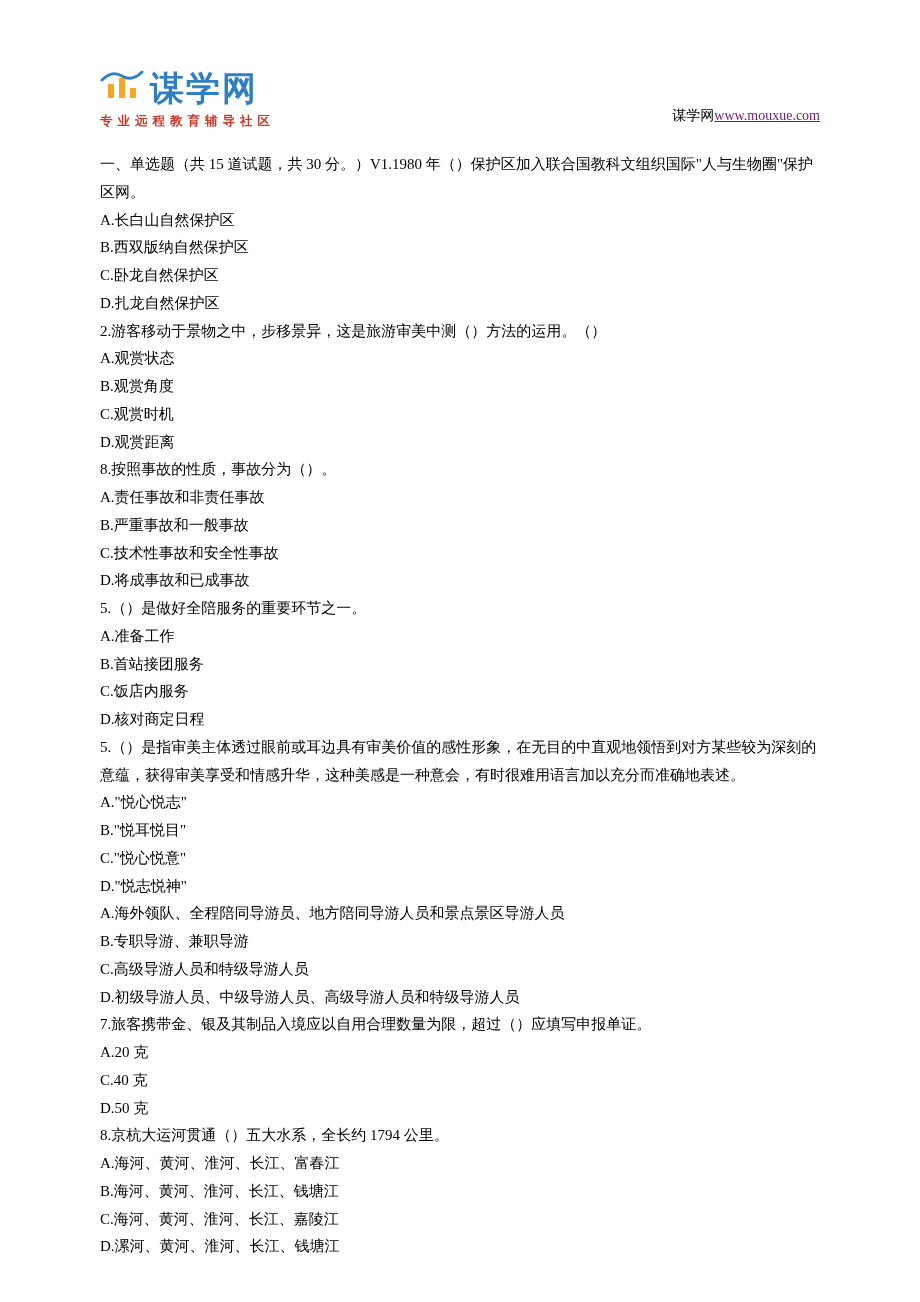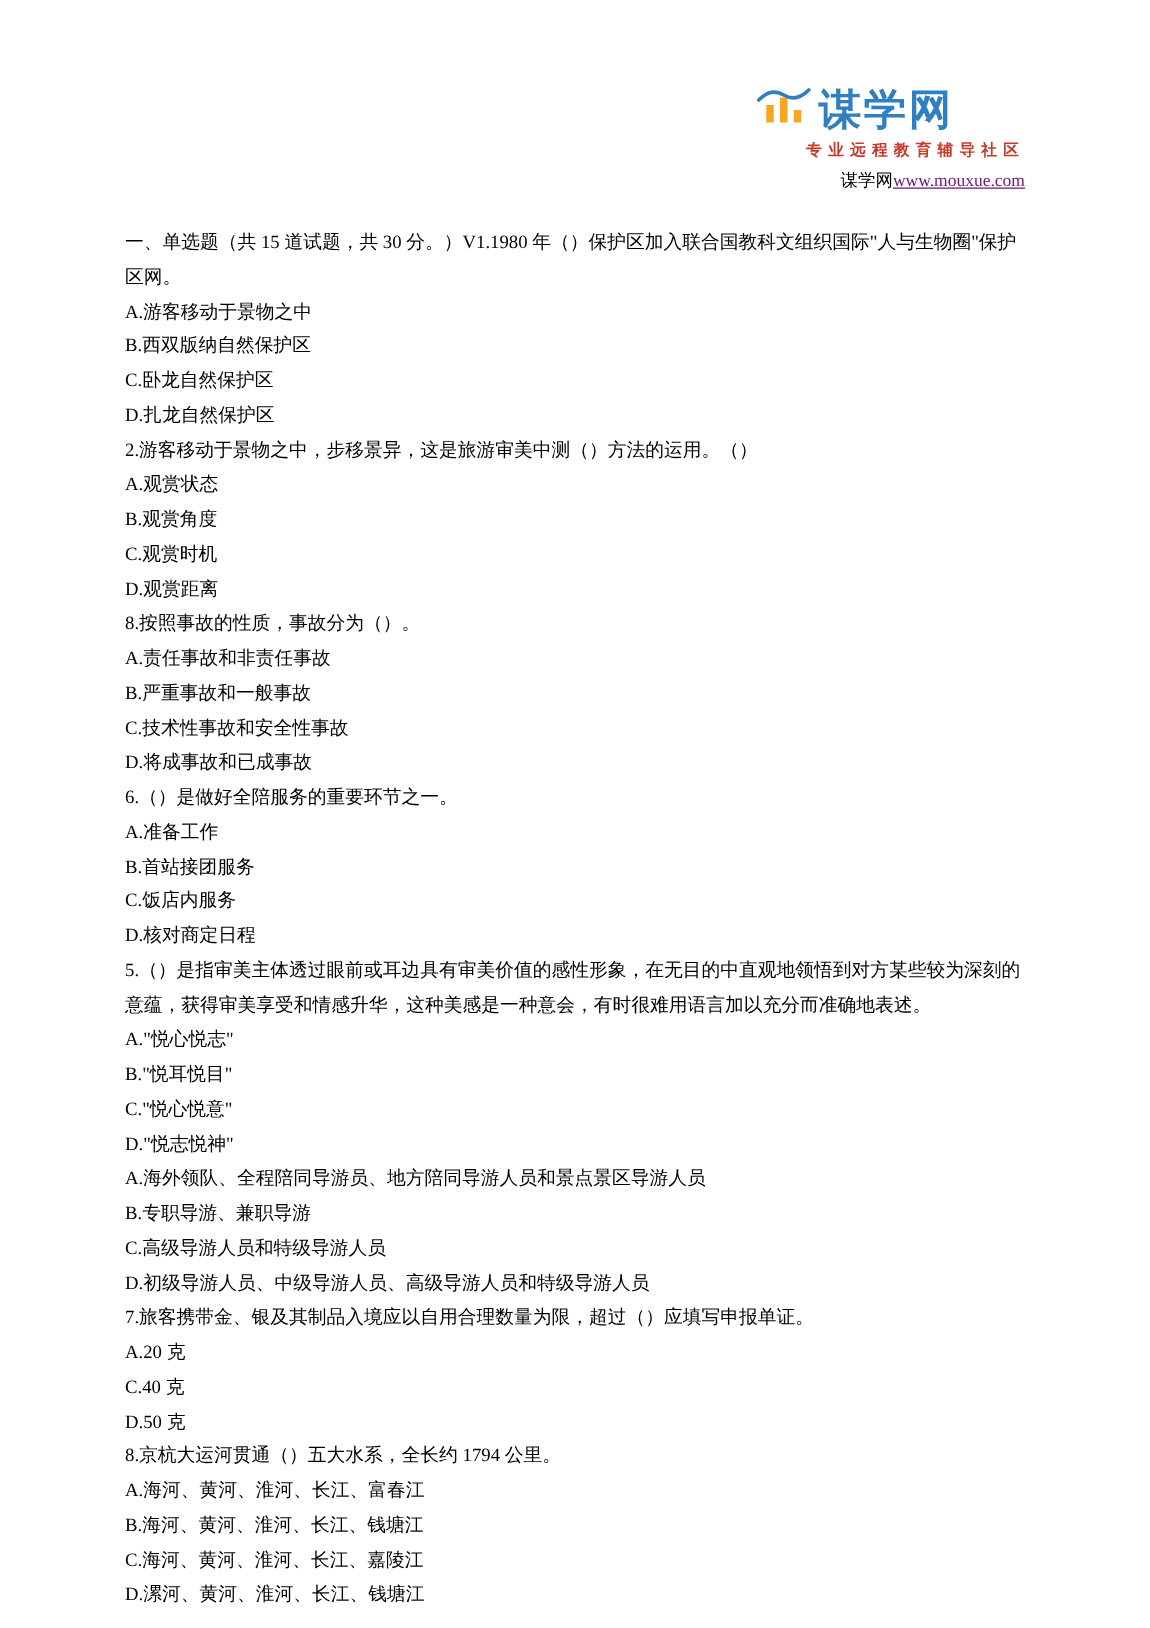--- a/index.html
+++ b/index.html
@@ -16,21 +16,20 @@
     min-height: 1302px;
     box-sizing: border-box;
     padding: 70px 100px 40px 100px;
     position: relative;
   }
   .header-row {
     display: flex;
     justify-content: space-between;
     align-items: flex-end;
     margin-bottom: 18px;
-    flex-direction: column;
   }
   .logo-block {
     display: flex;
     flex-direction: column;
   }
   .logo-top {
     display: flex;
     align-items: center;
     gap: 6px;
   }
@@ -44,27 +43,26 @@
   .logo-icon svg { width: 100%; height: 100%; }
   .logo-text {
     font-family: "Microsoft YaHei", sans-serif;
     font-size: 34px;
     font-weight: 700;
     color: #2f7fc2;
     letter-spacing: 2px;
     line-height: 1;
   }
   .logo-sub {
-    font-family: Liberation Mono, monospace;
+    font-family: Liberation Sans, sans-serif;
     font-size: 12.5px;
     color: #c73a2c;
     letter-spacing: 5px;
     margin-top: 4px;
     font-weight: 600;
-    margin-left: 40px;
   }
   .site-ref {
     font-family: "SimSun", serif;
     font-size: 14px;
     color: #000;
     padding-bottom: 4px;
   }
   .site-ref .link {
     color: #701a75;
     text-decoration: underline;
@@ -96,38 +94,38 @@
     <div class="site-ref">
       <span>谋学网</span><a class="link">www.mouxue.com</a>
     </div>
   </div>
 
   <div class="content">
 
     <div>
       <span>一、单选题（共 15 道试题，共 30 分。）V</span><span>1.1980 年（）保护区加入联合国教科文组织国际"人与生物圈"保护区网。</span>
     </div>
-    <div>A.游客移动于景物之中</div>
+    <div>A.长白山自然保护区</div>
     <div>B.西双版纳自然保护区</div>
     <div>C.卧龙自然保护区</div>
     <div>D.扎龙自然保护区</div>
 
     <div>2.游客移动于景物之中，步移景异，这是旅游审美中测（）方法的运用。（）</div>
     <div>A.观赏状态</div>
     <div>B.观赏角度</div>
     <div>C.观赏时机</div>
     <div>D.观赏距离</div>
 
     <div>8.按照事故的性质，事故分为（）。</div>
     <div>A.责任事故和非责任事故</div>
     <div>B.严重事故和一般事故</div>
     <div>C.技术性事故和安全性事故</div>
     <div>D.将成事故和已成事故</div>
 
-    <div>6.（）是做好全陪服务的重要环节之一。</div>
+    <div>5.（）是做好全陪服务的重要环节之一。</div>
     <div>A.准备工作</div>
     <div>B.首站接团服务</div>
     <div>C.饭店内服务</div>
     <div>D.核对商定日程</div>
 
     <div>5.（）是指审美主体透过眼前或耳边具有审美价值的感性形象，在无目的中直观地领悟到对方某些较为深刻的意蕴，获得审美享受和情感升华，这种美感是一种意会，有时很难用语言加以充分而准确地表述。</div>
     <div>A."悦心悦志"</div>
     <div>B."悦耳悦目"</div>
     <div>C."悦心悦意"</div>
     <div>D."悦志悦神"</div>

